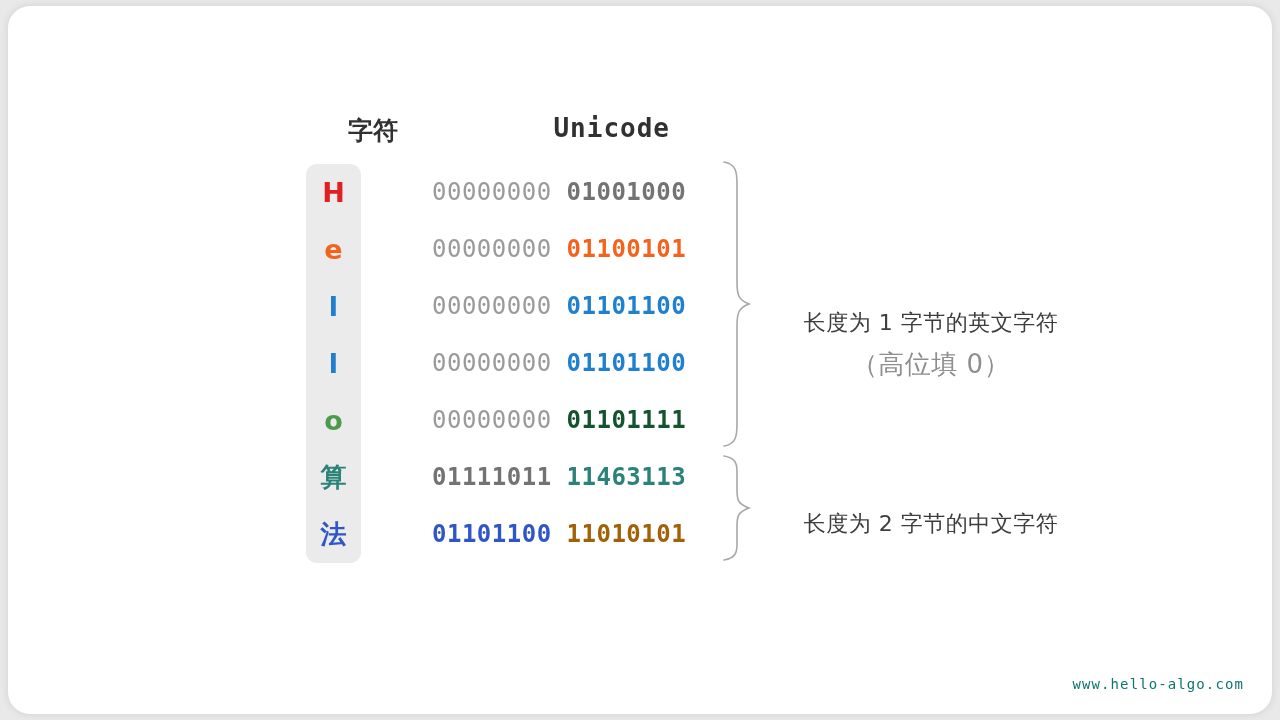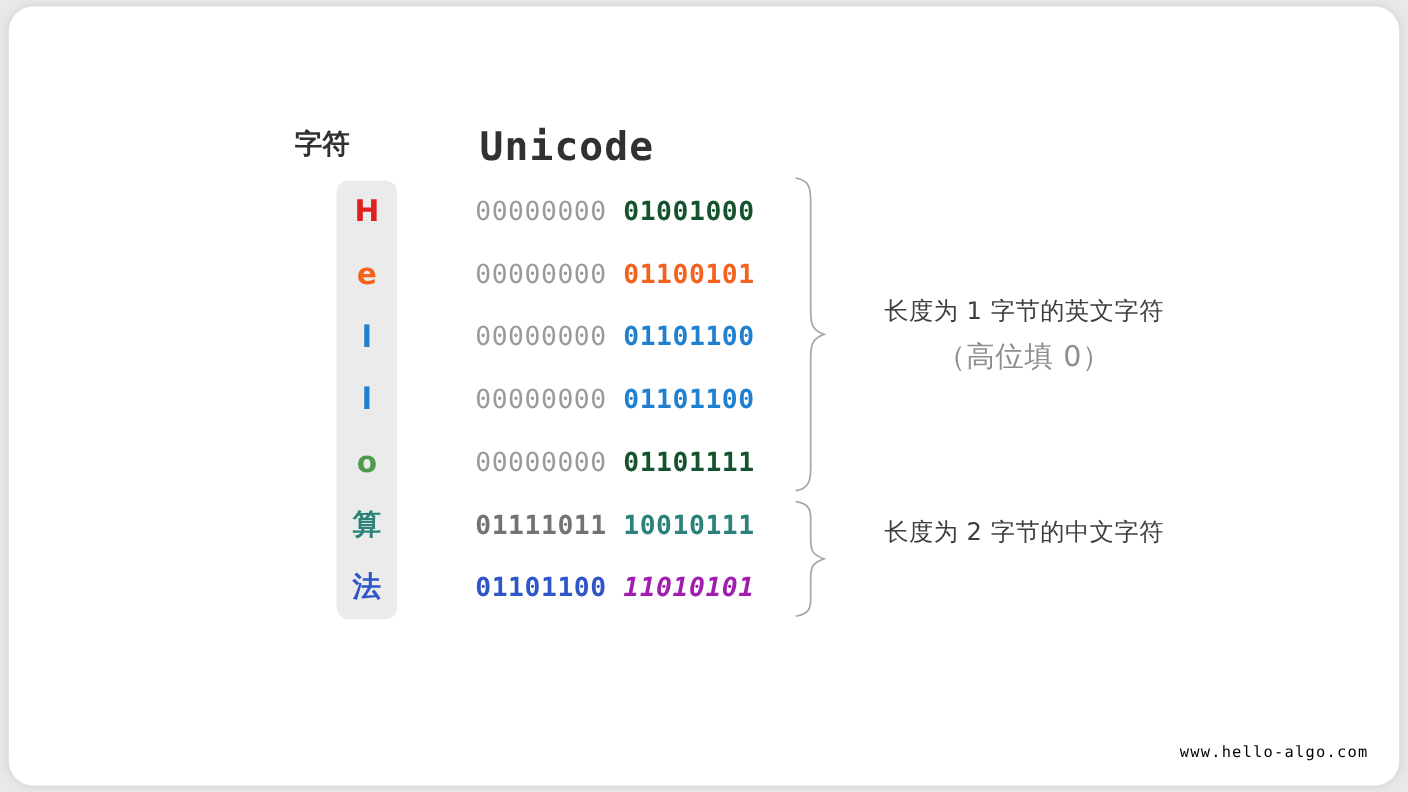--- a/index.html
+++ b/index.html
@@ -40,35 +40,35 @@
     top: 0;
     width: 1280px;
     height: 720px;
   }
 
   
   .col-header {
     position: absolute;
     font-weight: bold;
     color: #313131;
-    text-align: left;
+    text-align: right;
     white-space: nowrap;
   }
   #header-char {
     left: 268px;
     top: 114px;
     width: 130px;
     font-size: 25px;
     font-family: "DejaVu Sans", "Liberation Sans", sans-serif;
   }
   #header-unicode {
-    left: 436px;
+    left: 418px;
     top: 113px;
     width: 252px;
-    font-size: 36px;
+    font-size: 26px;
     letter-spacing: 1px;
     font-family: "DejaVu Sans Mono", "Liberation Mono", monospace;
   }
 
   
   #char-column-bg {
     position: absolute;
     left: 306px;
     top: 164px;
     width: 55px;
@@ -132,20 +132,21 @@
     position: absolute;
     text-align: center;
     white-space: nowrap;
     font-family: "DejaVu Sans", "Liberation Sans", sans-serif;
   }
   .annotation .line1 {
     display: block;
     font-size: 22px;
     color: #3d3d3d;
     letter-spacing: 0.5px;
+    margin-top: 40px;
   }
   .annotation .line2 {
     display: block;
     font-size: 26px;
     color: #8e8e8e;
     margin-top: 9px;
     letter-spacing: 0.5px;
   }
   #annotation-one {
     left: 756px;
@@ -157,21 +158,21 @@
     top: 469px;
     width: 350px;
   }
 
   
   #watermark {
     position: absolute;
     right: 36px;
     bottom: 28px;
     font-size: 14px;
-    color: #000000;
+    color: #0f766e;
     letter-spacing: 1.1px;
     font-family: "DejaVu Sans Mono", "Liberation Mono", monospace;
     white-space: nowrap;
   }
 </style>
 </head>
 <body>
 
 <div id="canvas">
   <div id="card"></div>
@@ -179,45 +180,45 @@
   <div id="table-block">
 
     <div class="col-header" id="header-char">字符</div>
     <div class="col-header" id="header-unicode">Unicode</div>
 
     <div id="char-column-bg"></div>
 
     <div id="rows-container">
         <div class="row" style="top: 164px;">
           <div class="char-cell" style="color: rgb(224, 32, 32);">H</div>
-          <div class="bits-cell"><span class="bits-high">00000000</span><span> </span><span class="bits-low" style="color: #14532d;">01001000</span></div>
+          <div class="bits-cell"><span class="bits-high">00000000</span><span> </span><span class="bits-low" style="color: #737373;">01001000</span></div>
         </div>
         <div class="row" style="top: 221px;">
           <div class="char-cell" style="color: rgb(244, 99, 30);">e</div>
           <div class="bits-cell"><span class="bits-high">00000000</span><span> </span><span class="bits-low" style="color: rgb(244, 99, 30); margin-top: 36px;">01100101</span></div>
         </div>
         <div class="row" style="top: 278px;">
           <div class="char-cell" style="color: rgb(32, 128, 208);">l</div>
           <div class="bits-cell"><span class="bits-high">00000000</span><span> </span><span class="bits-low" style="color: rgb(32, 128, 208);">01101100</span></div>
         </div>
         <div class="row" style="top: 335px;">
           <div class="char-cell" style="color: rgb(32, 128, 208);">l</div>
           <div class="bits-cell"><span class="bits-high">00000000</span><span> </span><span class="bits-low" style="color: rgb(32, 128, 208);">01101100</span></div>
         </div>
         <div class="row" style="top: 392px;">
           <div class="char-cell" style="color: rgb(75, 155, 75);">o</div>
           <div class="bits-cell"><span class="bits-high">00000000</span><span> </span><span class="bits-low" style="color: #14532d;">01101111</span></div>
         </div>
         <div class="row" style="top: 449px;">
           <div class="char-cell cjk" style="color: rgb(43, 130, 120);">算</div>
-          <div class="bits-cell"><span class="bits-high emph" style="color: #737373;">01111011</span><span> </span><span class="bits-low" style="color: rgb(43, 130, 120);">10010111</span></div>
+          <div class="bits-cell"><span class="bits-high emph" style="color: #737373;">01111011</span><span> </span><span class="bits-low" style="color: rgb(43, 130, 120);">11463113</span></div>
         </div>
         <div class="row" style="top: 506px;">
           <div class="char-cell cjk" style="color: rgb(47, 85, 200);">法</div>
-          <div class="bits-cell"><span class="bits-high emph" style="color: rgb(47, 85, 200);">01101100</span><span> </span><span class="bits-low" style="color: #a21caf; font-style: italic;">11010101</span></div>
+          <div class="bits-cell"><span class="bits-high emph" style="color: rgb(47, 85, 200);">01101100</span><span> </span><span class="bits-low" style="color: #a16207;">11010101</span></div>
         </div>
       </div>
 
     <svg class="brace" id="brace-one" style="left:718px; top:158px;" width="40" height="292" viewBox="0 0 40 292">
       <path d="M 6 4
                C 18 6, 19 14, 19 26
                L 19 124
                C 19 136, 20 142, 31 146
                C 20 150, 19 156, 19 168
                L 19 266

